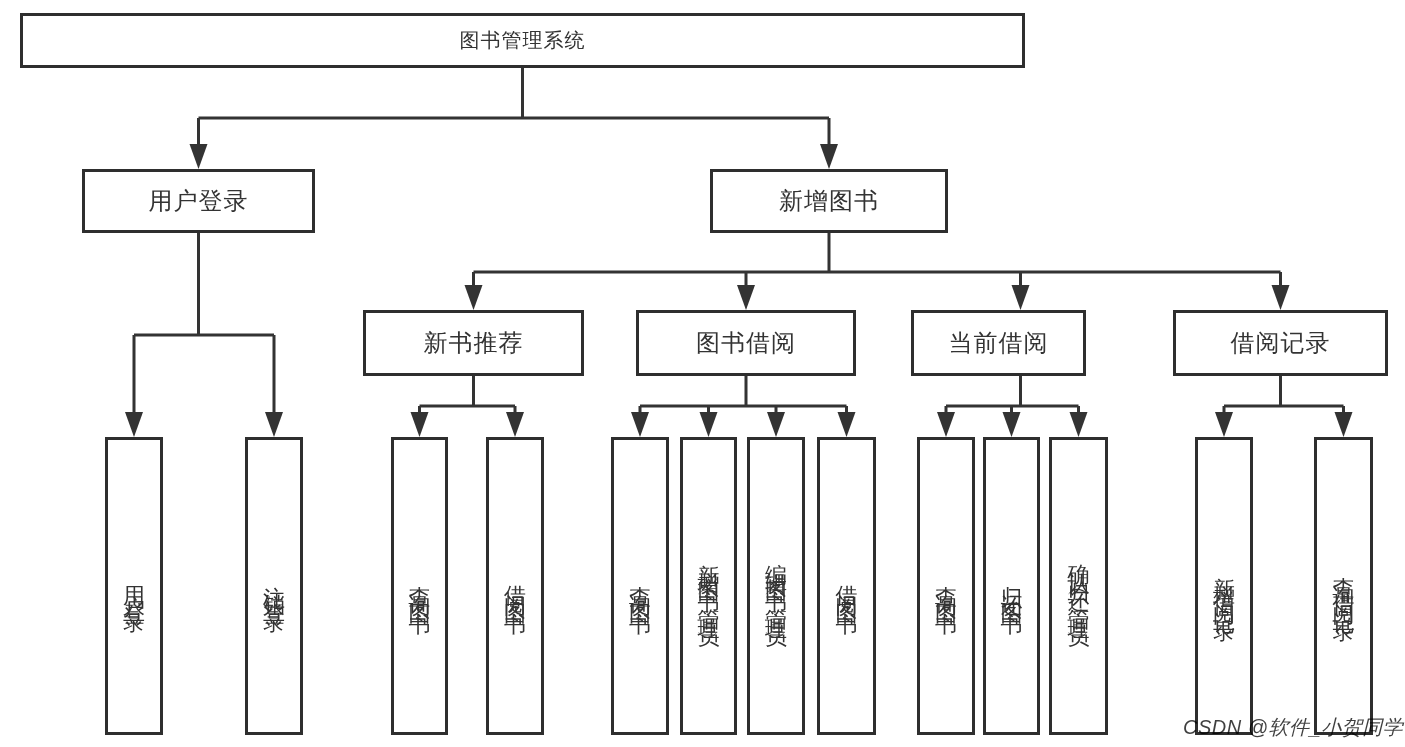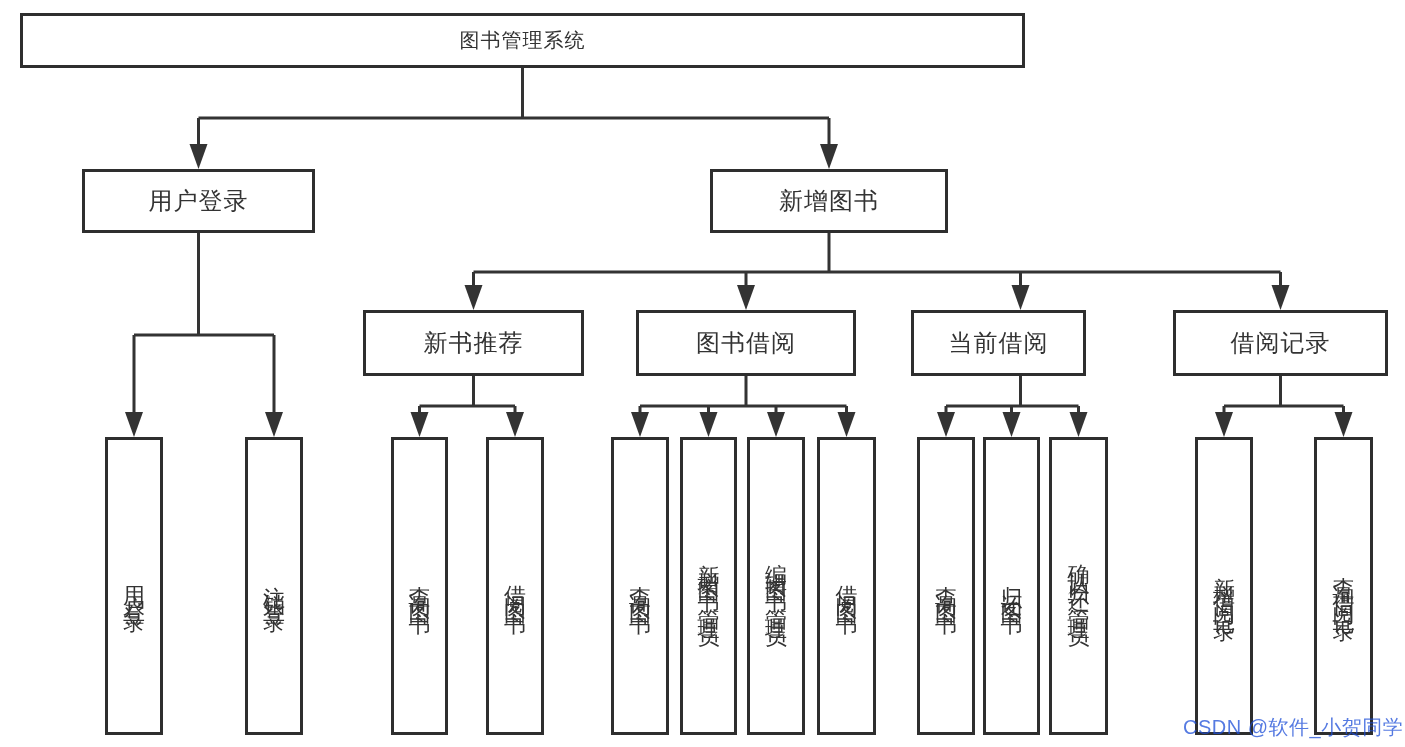--- a/index.html
+++ b/index.html
@@ -143,15 +143,15 @@
   <div class="node v-node" style="left:1049px; top:437px; width:59px; height:298px;">
     <span>确认归还（管理员）</span>
   </div>
   <div class="node v-node" style="left:1195px; top:437px; width:58px; height:298px;">
     <span>新增借阅记录</span>
   </div>
   <div class="node v-node" style="left:1314px; top:437px; width:59px; height:298px;">
     <span>查询借阅记录</span>
   </div>
 
-  <div class="watermark" style="color:#1d4ed8;">CSDN @软件_小贺同学</div>
+  <div class="watermark" style="color:#000000;font-style:italic;">CSDN @软件_小贺同学</div>
 
 </div>
 
 </body></html>

